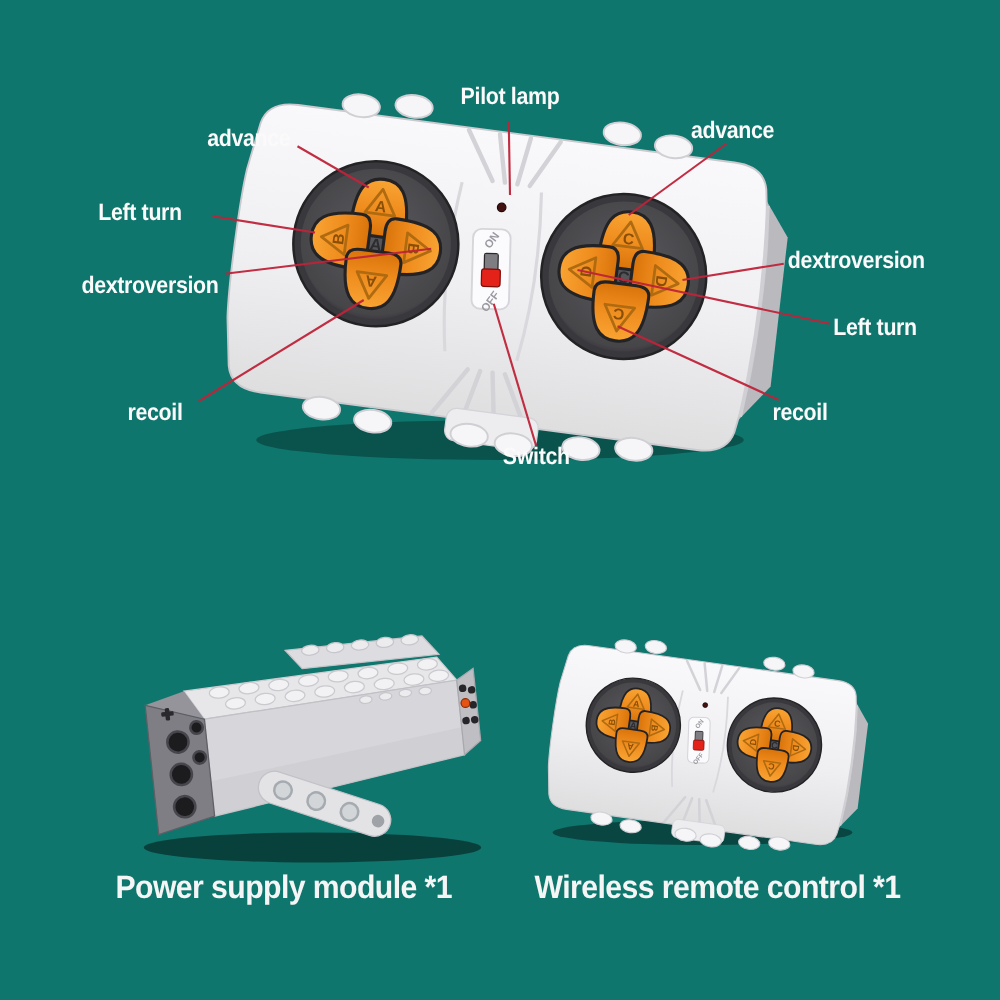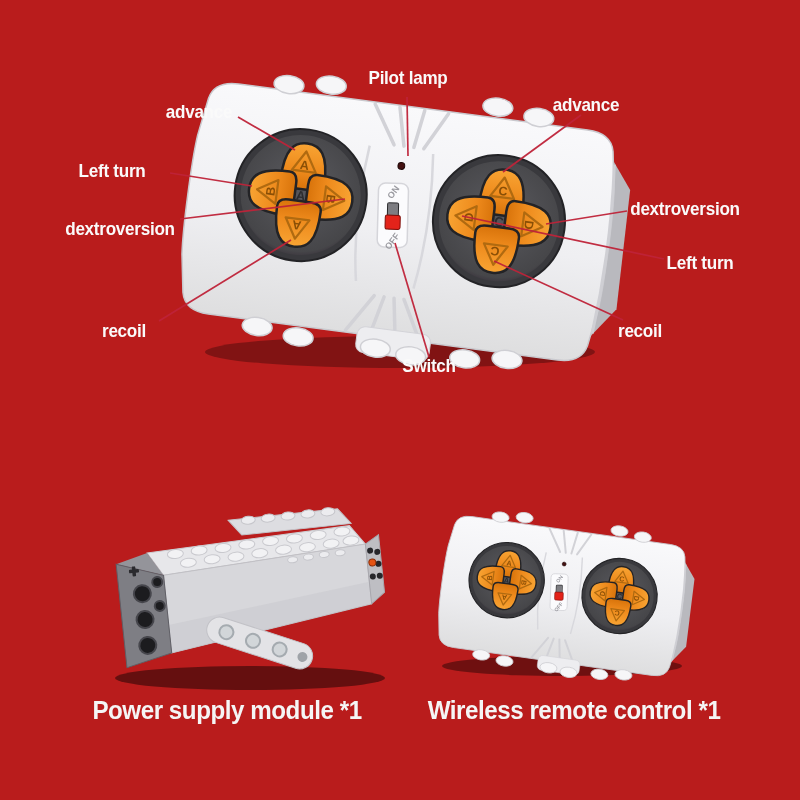--- a/index.html
+++ b/index.html
@@ -1,18 +1,18 @@
 <!DOCTYPE html>
 <html><head>
 <meta charset="utf-8">
 <style>
   html,body{margin:0;padding:0;background:#101012;}
   .stage{
     position:relative;width:800px;height:800px;overflow:hidden;
-    background:#b91c1c;
+    background:#0f766e;
     font-family:"Liberation Sans", sans-serif;
   }
   .scene{position:absolute;left:0;top:0;}
   .label{
     position:absolute;color:#fafafa;font-weight:bold;font-size:19px;
     letter-spacing:-0.3px;white-space:nowrap;
     transform:translate(-50%,-50%) scaleX(0.9);
   }
   .caption{
     position:absolute;color:#f5f5f5;font-weight:bold;font-size:26px;

